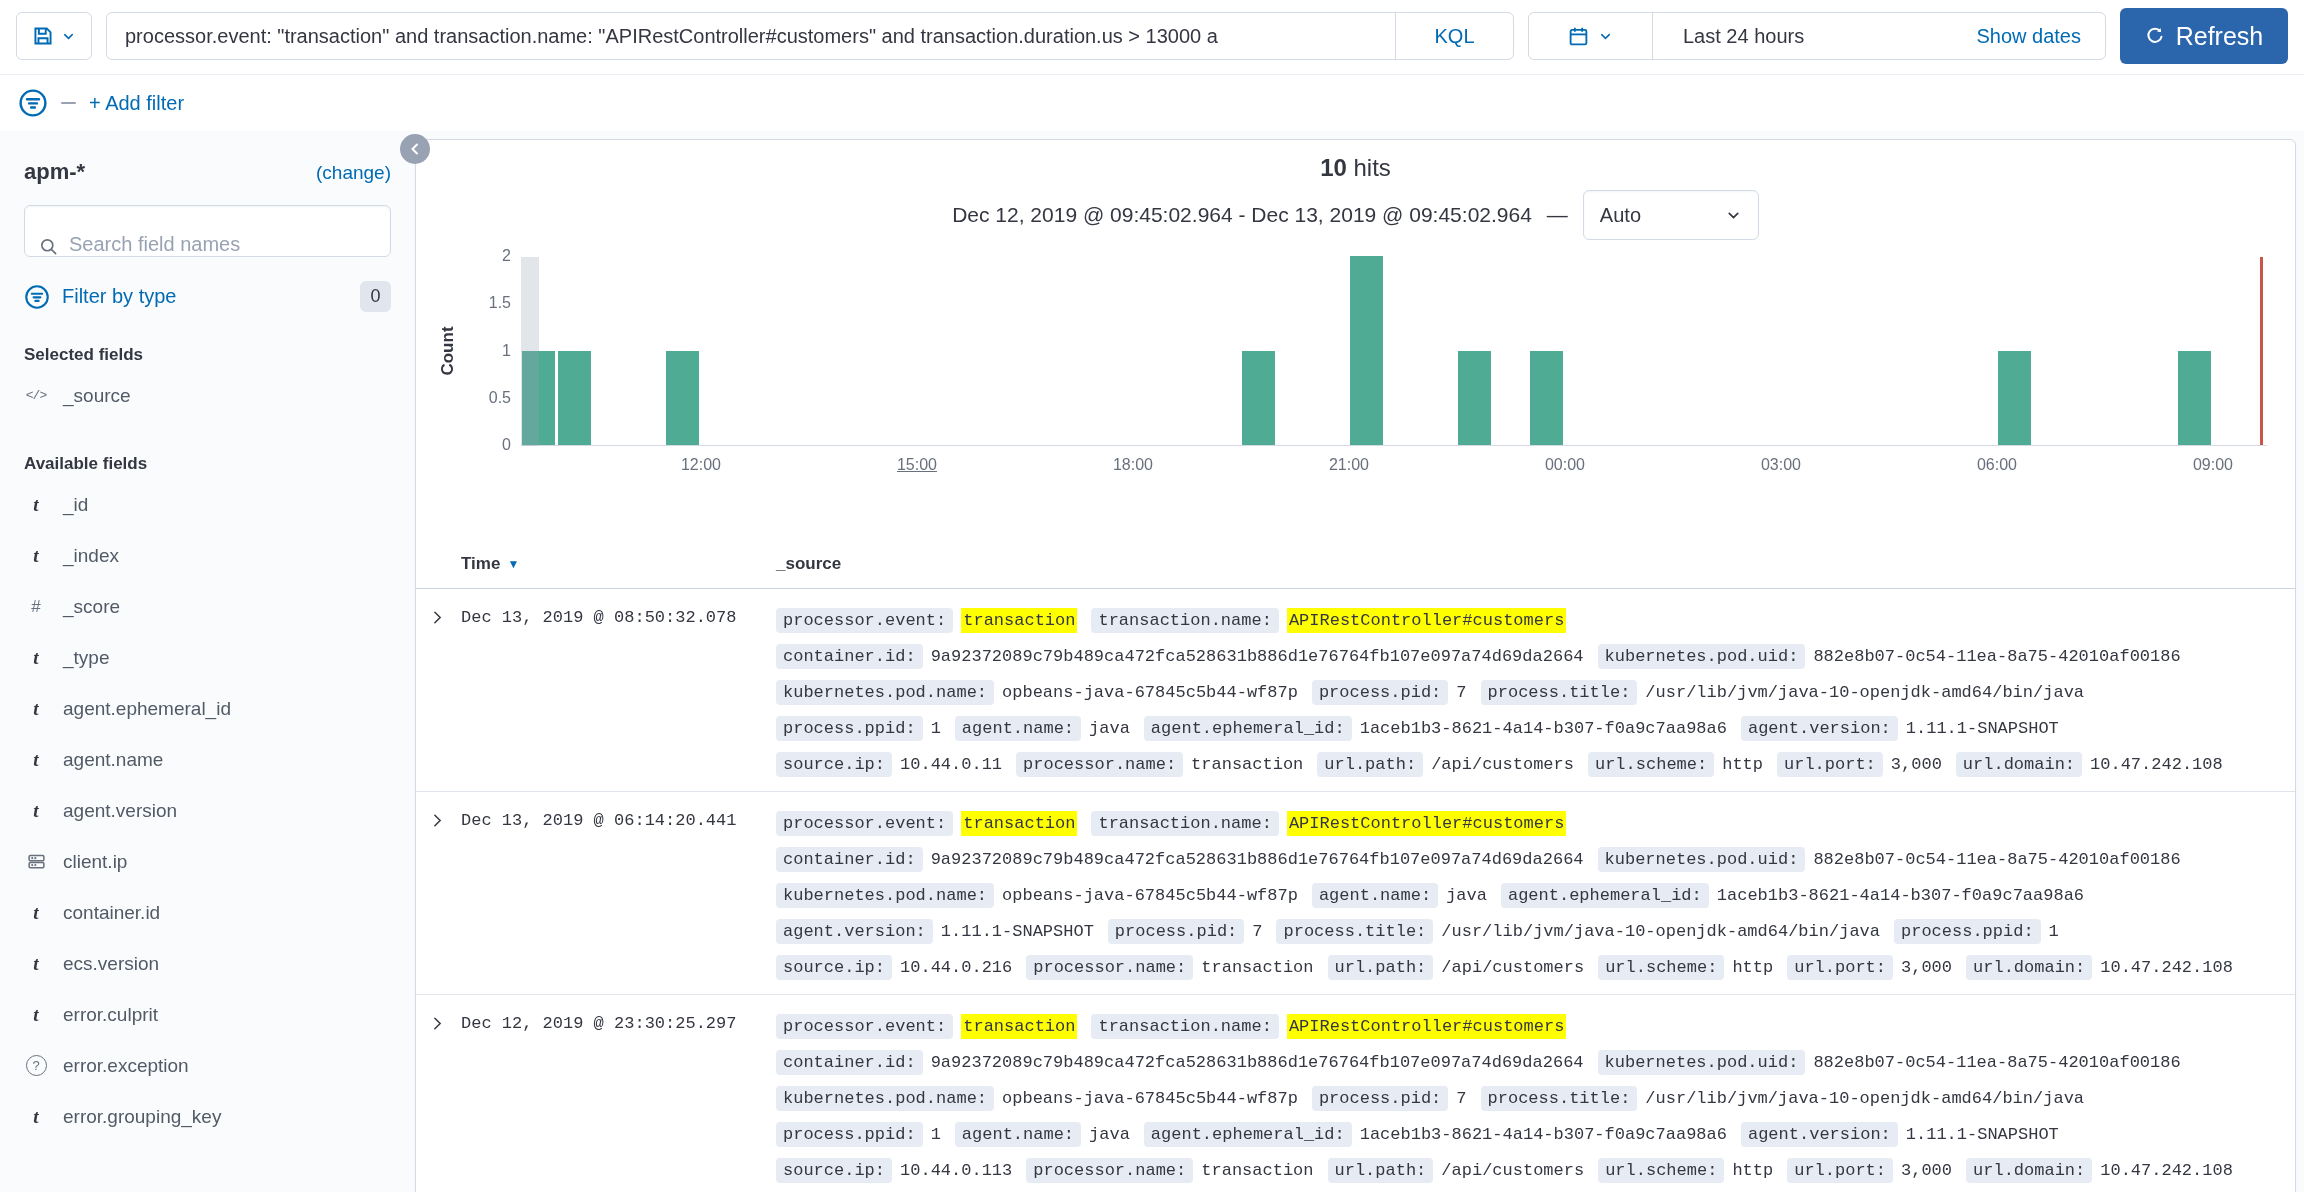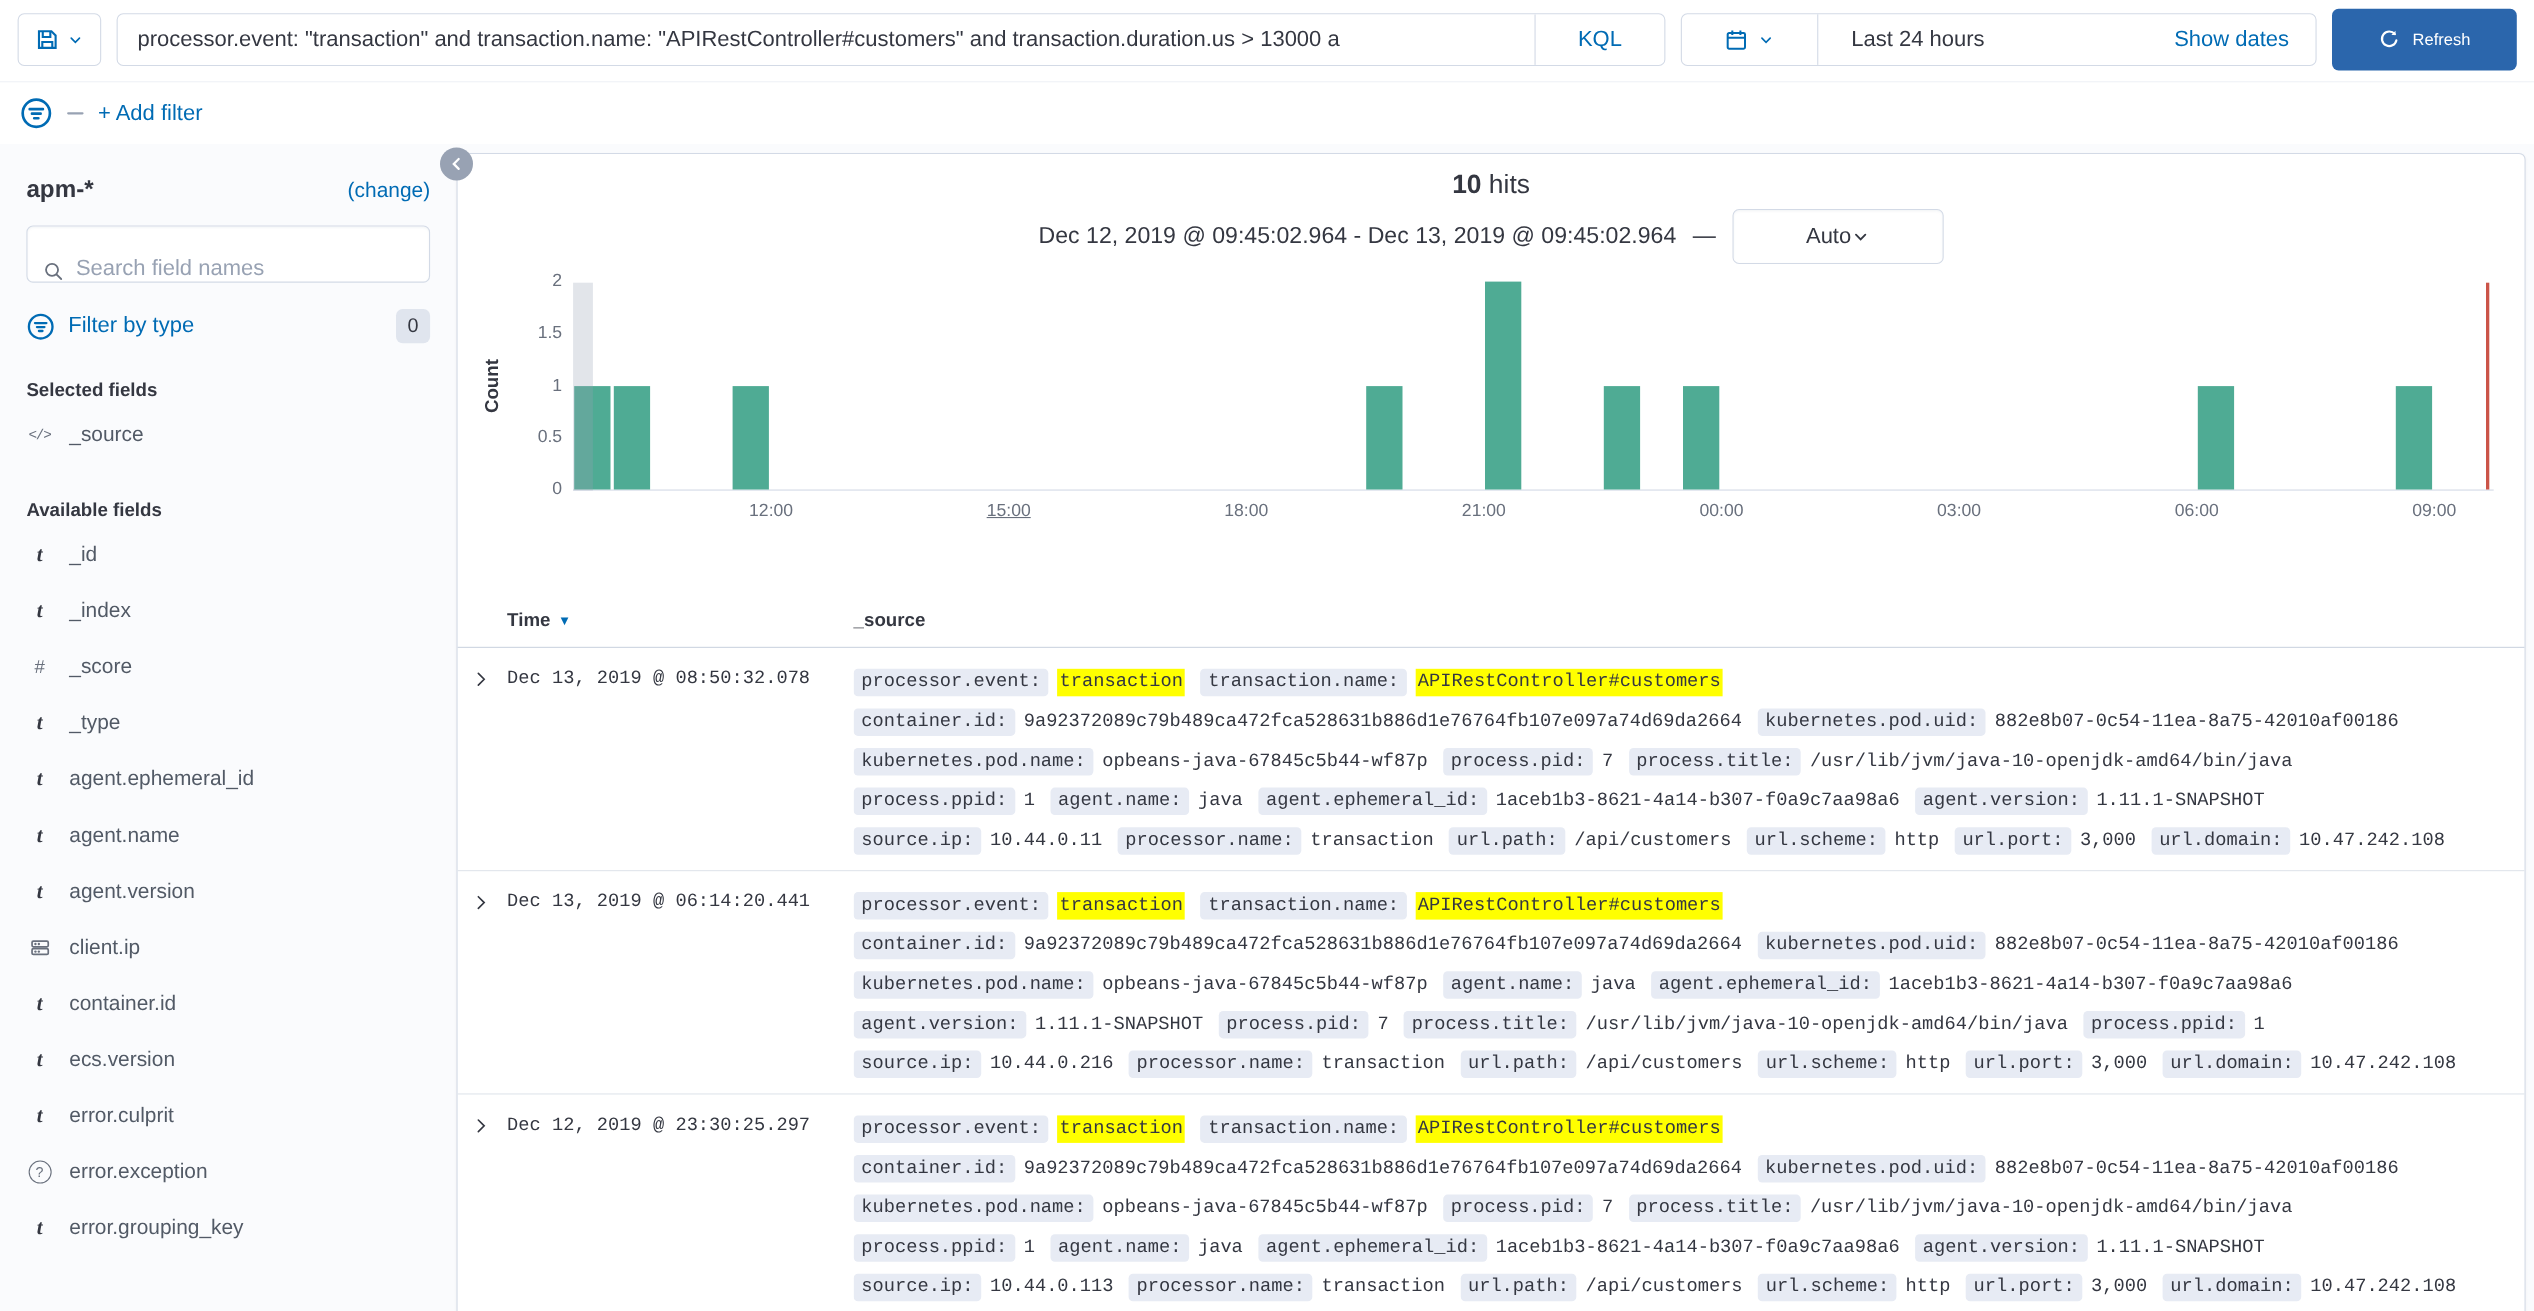--- a/index.html
+++ b/index.html
@@ -13,21 +13,21 @@
   .topbar { display: flex; align-items: center; gap: 14px; padding: 8px 16px 10px; background:#fff; border-bottom: 1px solid #e9edf3; }
   .ctl { height: 48px; border: 1px solid #d3dae6; border-radius: 6px; background: #fff; }
   .save-btn { width: 76px; display: flex; align-items: center; justify-content: center; gap: 7px; cursor: pointer; }
   .query-bar { flex: 1; display: flex; align-items: stretch; overflow: hidden; }
   .query-text { flex: 1; display: flex; align-items: center; padding: 0 18px; white-space: nowrap; overflow: hidden; font-size: 20px; }
   .kql { width: 118px; display: flex; align-items: center; justify-content: center; border-left: 1px solid #d3dae6; color: #006BB4; font-size: 20px; }
   .datepicker { width: 578px; display: flex; align-items: center; }
   .dp-toggle { width: 124px; height: 100%; display: flex; align-items: center; justify-content: center; gap: 9px; border-right: 1px solid #d3dae6; cursor: pointer; }
   .dp-quick { flex: 1; padding-left: 30px; font-size: 20px; color: #343741; }
   .show-dates { color: #006BB4; padding-right: 24px; font-size: 20px; cursor: pointer; white-space: nowrap; }
-  .refresh-btn { width: 168px; height: 56px; border-radius: 6px; background: #2B66AC; color: #fff; display: flex; align-items: center; justify-content: center; gap: 11px; font-size: 15px; cursor: pointer; border: none; }
+  .refresh-btn { width: 168px; height: 56px; border-radius: 6px; background: #2B66AC; color: #fff; display: flex; align-items: center; justify-content: center; gap: 11px; font-size: 25px; cursor: pointer; border: none; }
 
   
   .filter-row { display: flex; align-items: center; gap: 13px; padding: 13px 18px; background: #fff; }
   .dashlet { width: 15px; height: 2px; background: #98A2B3; border-radius: 1px; }
   .add-filter { color: #006BB4; font-size: 20px; cursor: pointer; }
 
   
   .content { display: flex; background: #fafbfd; align-items: flex-start; }
   .sidebar { width: 415px; padding: 28px 24px 0; flex: none; }
   .index-row { display: flex; justify-content: space-between; align-items: baseline; }
@@ -48,21 +48,21 @@
   .fi-code { font-family: "Liberation Mono", monospace; font-size: 13px; color: #69707D; letter-spacing: -1px; }
   .fi-q { width: 21px; height: 21px; border: 1.5px solid #69707D; border-radius: 50%; font-size: 13px; display: flex; align-items: center; justify-content: center; color: #69707D; }
 
   .collapse-btn { position: absolute; left: 400px; top: 134px; width: 30px; height: 30px; border-radius: 50%; background: #98A2B3; display: flex; align-items: center; justify-content: center; cursor: pointer; z-index: 5; }
 
   
   .panel { flex: 1; margin: 8px 8px 0 0; background: #fff; border: 1px solid #d3dae6; border-radius: 6px; position: relative; height: 1100px; box-shadow: 0 1px 3px rgba(0,0,0,.04); }
   .hits-line { margin-top: 14px; text-align: center; font-size: 24px; height: 30px; }
   .hits-count { font-weight: 700; }
   .range-line { margin-top: 6px; display: flex; align-items: center; justify-content: center; gap: 15px; height: 50px; font-size: 21px; }
-  .interval-select { width: 192px; height: 50px; border: 1px solid #d3dae6; border-radius: 6px; display: flex; align-items: center; justify-content: center; padding: 0 16px; font-size: 20px; cursor: pointer; background:#fff; box-shadow: inset 0 1px 2px rgba(152,162,179,.12); }
+  .interval-select { width: 176px; height: 50px; border: 1px solid #d3dae6; border-radius: 6px; display: flex; align-items: center; justify-content: space-between; padding: 0 16px; font-size: 20px; cursor: pointer; background:#fff; box-shadow: inset 0 1px 2px rgba(152,162,179,.12); }
 
   
   .chart { position: relative; height: 290px; }
   .plot { position: absolute; left: 105px; top: 17px; width: 1746px; height: 189px; border-bottom: 1px solid #d3dae6; }
   .bar { position: absolute; bottom: 0; background: #4FAB94; }
   .partial-band { position: absolute; top: 0; background: rgba(152,162,179,.28); }
   .end-marker { position: absolute; top: 0; width: 3px; height: 100%; background: #CB5448; }
   .ytick { position: absolute; left: 25px; width: 70px; text-align: right; font-size: 16px; color: #69707D; }
   .xtick { position: absolute; width: 90px; text-align: center; font-size: 16px; color: #69707D; top: 216px; }
   .ylabel { position: absolute; left: -28px; top: 101px; width: 120px; height: 20px; text-align: center; font-size: 17px; font-weight: 700; transform: rotate(-90deg); }

